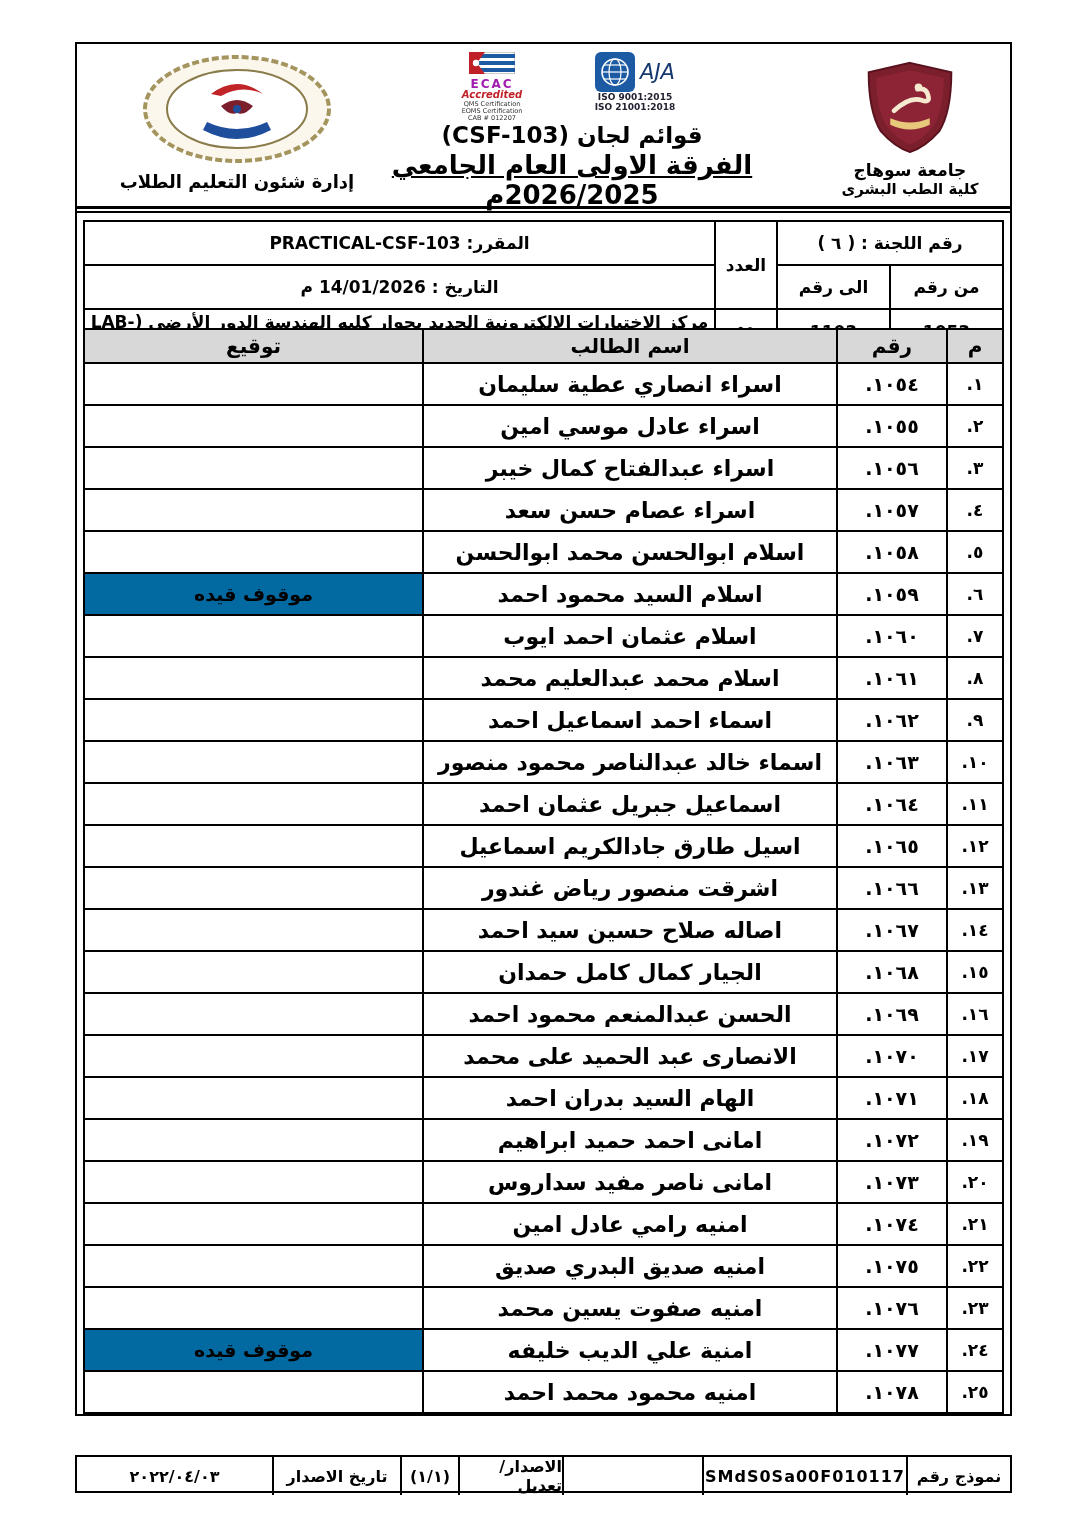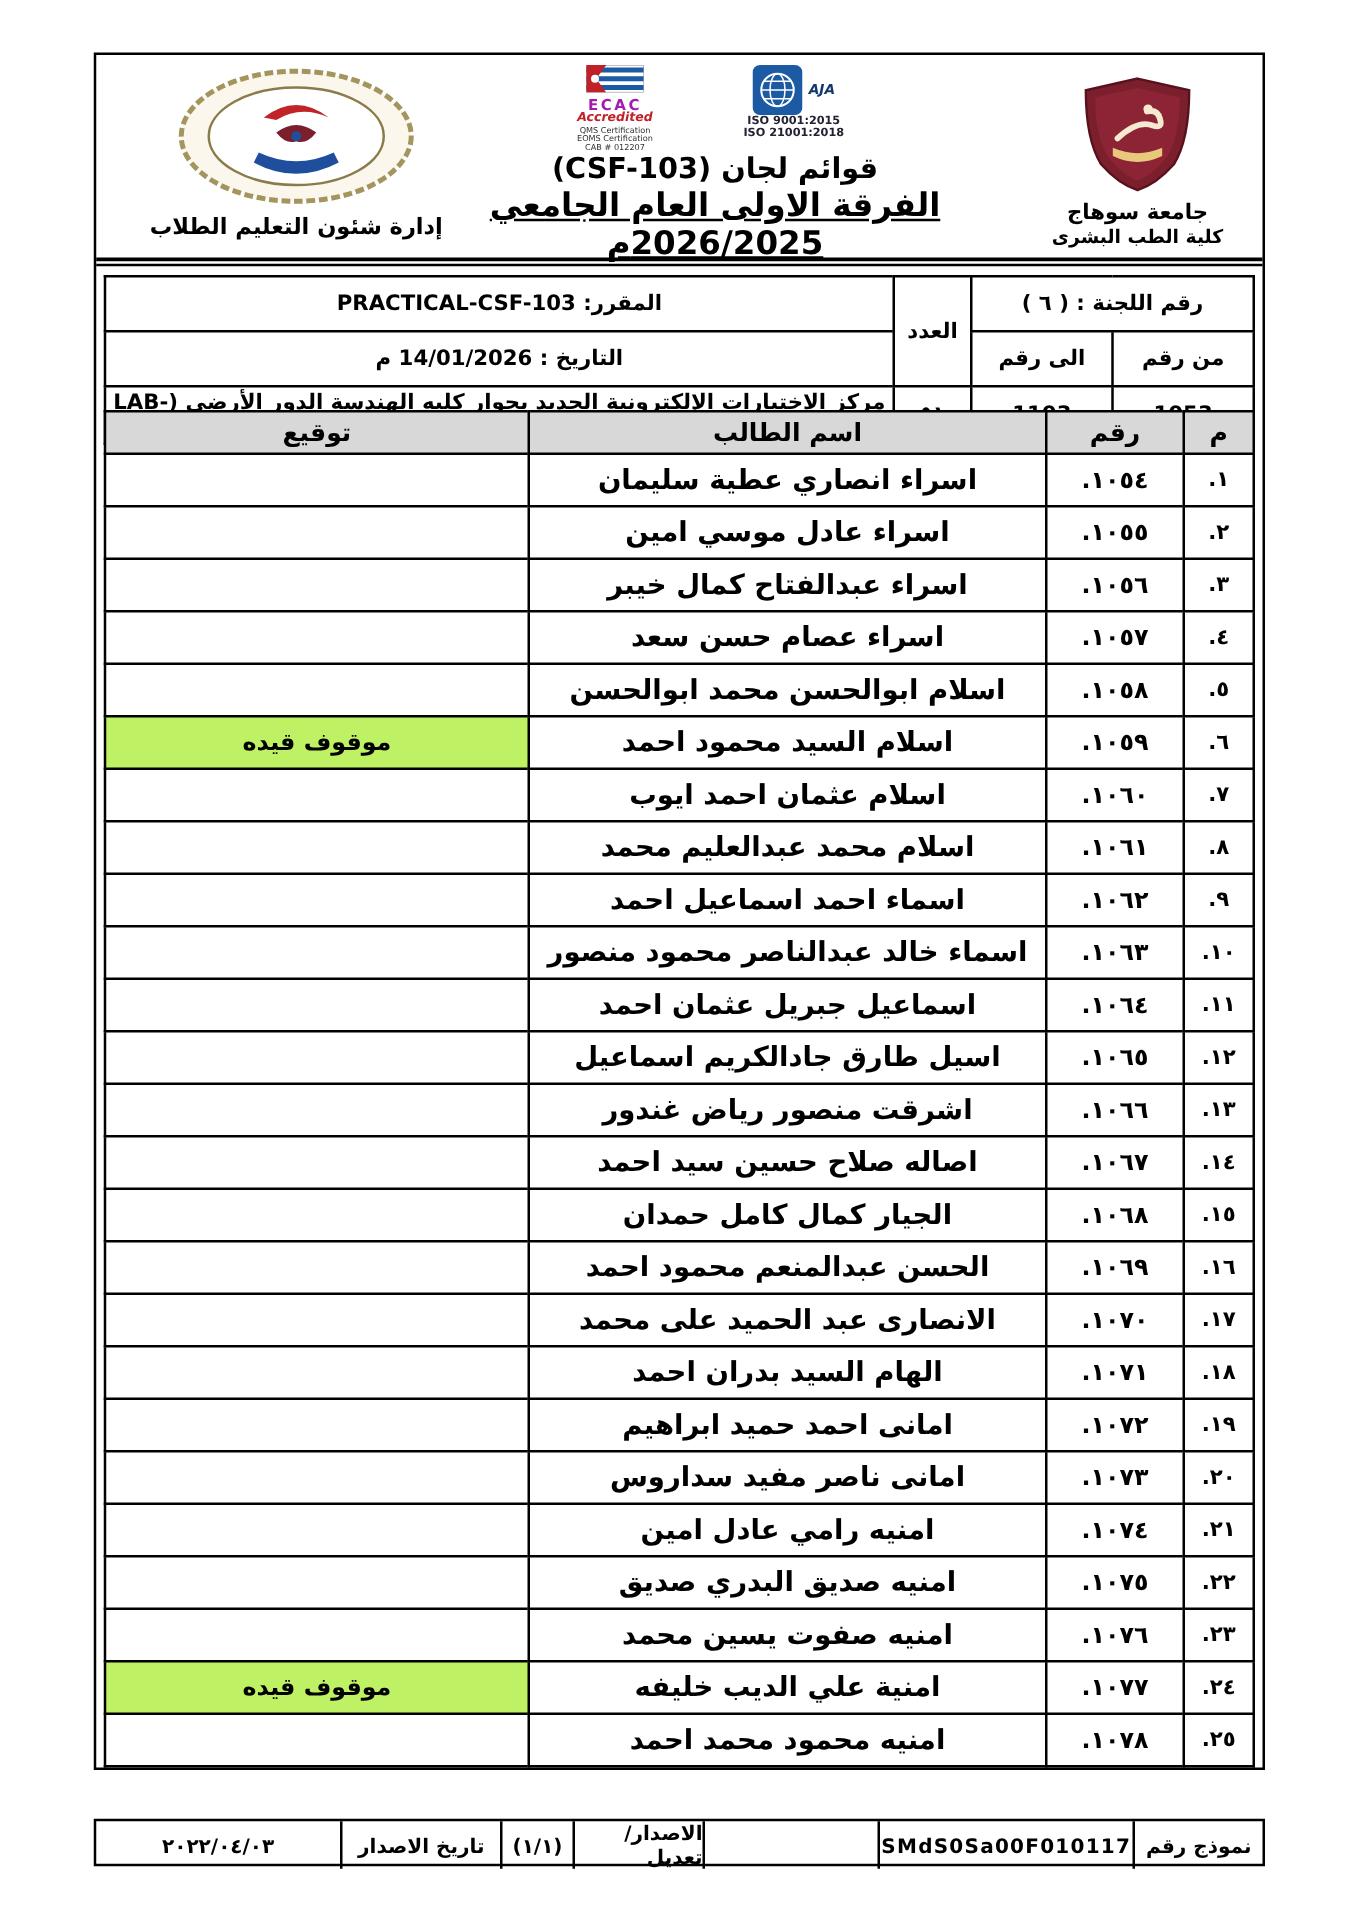--- a/index.html
+++ b/index.html
@@ -18,21 +18,21 @@
   .center-block { position:absolute; left:300px; width:390px; top:8px; text-align:center; }
   .cert-row { display:flex; justify-content:center; align-items:flex-start; gap:30px; height:64px; }
 
   .ecac-logo { width:96px; text-align:center; line-height:1.05; }
   .ecac-name { color:#a21caf; font-weight:bold; font-size:12px; letter-spacing:2px; }
   .ecac-sub { color:#c02027; font-weight:bold; font-style:italic; font-size:10px; }
   .ecac-line { font-size:6.5px; color:#333; }
 
   .aja-logo { width:130px; text-align:center; line-height:1.15; }
   .aja-top { display:flex; align-items:center; justify-content:center; gap:5px; }
-  .aja-name { color:#15386e; font-weight:bold; font-style:italic; font-size:11px; }
+  .aja-name { color:#15386e; font-weight:normal; font-style:italic; font-size:21px; }
   .aja-line { font-size:9px; font-weight:bold; color:#223; }
 
   .title1 { font-size:23px; font-weight:bold; margin-top:6px; direction:rtl; }
   .title2 { font-size:26px; font-weight:bold; margin-top:2px; direction:rtl;text-decoration:underline; }
 
   .logo-right { position:absolute; right:16px; top:16px; width:168px; text-align:center; }
   .uni-name { font-weight:bold; font-size:17px; direction:rtl; margin-top:2px; }
   .uni-fac { font-weight:bold; font-size:15px; direction:rtl; }
 
   .double-line { position:absolute; top:162px; left:0; right:0; height:7px;
@@ -50,21 +50,21 @@
   
   .students { position:absolute; top:284px; right:6px; width:921px;
               border-collapse:collapse; direction:rtl; table-layout:fixed; }
   .students th, .students td { border:2px solid #000; text-align:center; vertical-align:middle; }
   .students thead th { background:#d8d8d8; height:34px; font-size:20px; font-weight:bold;margin-left:32px; }
   .students td { height:42px; font-weight:bold; }
   .cell-index { font-size:17px; letter-spacing:1px; }
   .cell-number { font-size:19px; letter-spacing:4px; }
   .cell-name { font-size:22px; }
   .cell-signature { font-size:19px; }
-  .cell-signature.suspended { background:#bef264; }
+  .cell-signature.suspended { background:#0369a1; }
 
   
   .footer-table { position:absolute; left:75px; top:1455px; width:937px; height:38px;
                   border:2px solid #000; direction:rtl; display:grid;
                   grid-template-columns:104px 204px 140px 104px 58px 128px 1fr;
                   font-weight:bold; font-size:16px; }
   .fcell { border-left:2px solid #000; display:flex; align-items:center; justify-content:center; direction:rtl; }
   .fcell:last-child { border-left:none; }
   .fcell.latin { direction:ltr; letter-spacing:1px; }
 </style>

